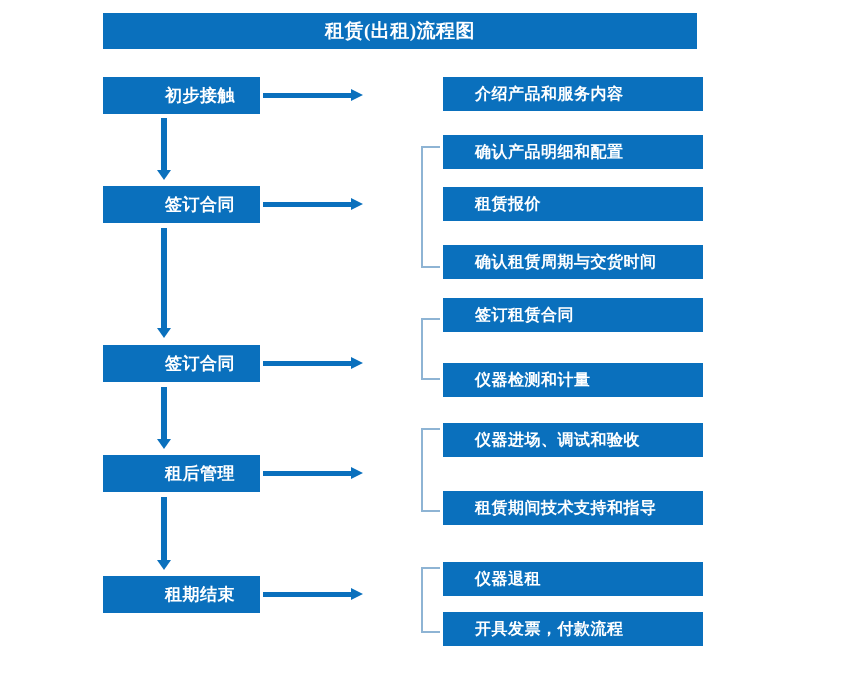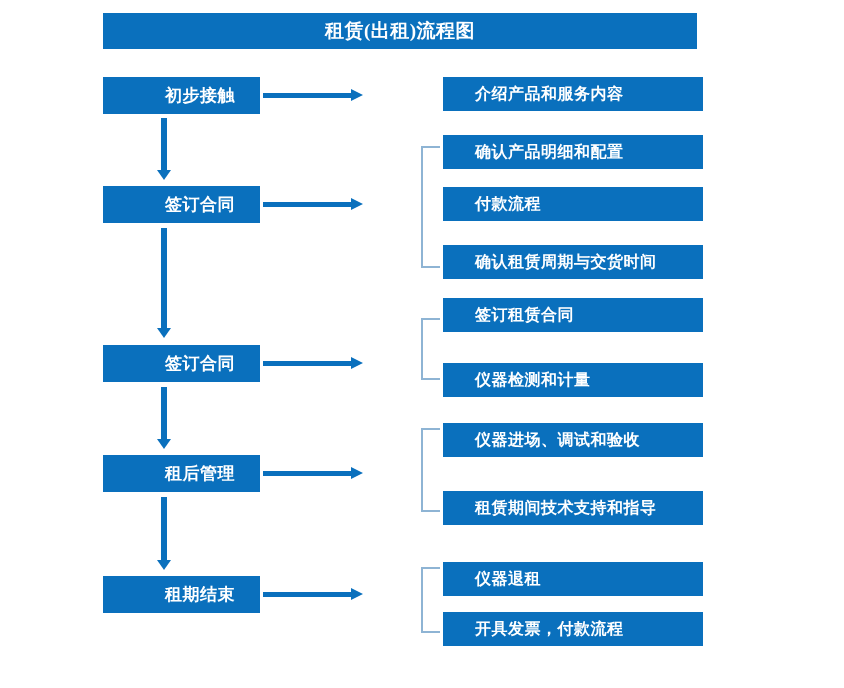--- a/index.html
+++ b/index.html
@@ -203,21 +203,21 @@
   <div class="bracket" style="top:318px; height:62px;"></div>
 
   <div class="bracket" style="top:428px; height:84px;"></div>
 
   <div class="bracket" style="top:567px; height:66px;"></div>
 
   <div class="detail-box" style="top:77px;">介绍产品和服务内容</div>
 
   <div class="detail-box" style="top:135px;">确认产品明细和配置</div>
 
-  <div class="detail-box" style="top:187px;">付款流程</div>
+  <div class="detail-box" style="top:187px;">租赁报价</div>
 
   <div class="detail-box" style="top:245px;">确认租赁周期与交货时间</div>
 
   <div class="detail-box" style="top:298px;">签订租赁合同</div>
 
   <div class="detail-box" style="top:363px;">仪器检测和计量</div>
 
   <div class="detail-box" style="top:423px;">仪器进场、调试和验收</div>
 
   <div class="detail-box" style="top:491px;">租赁期间技术支持和指导</div>

